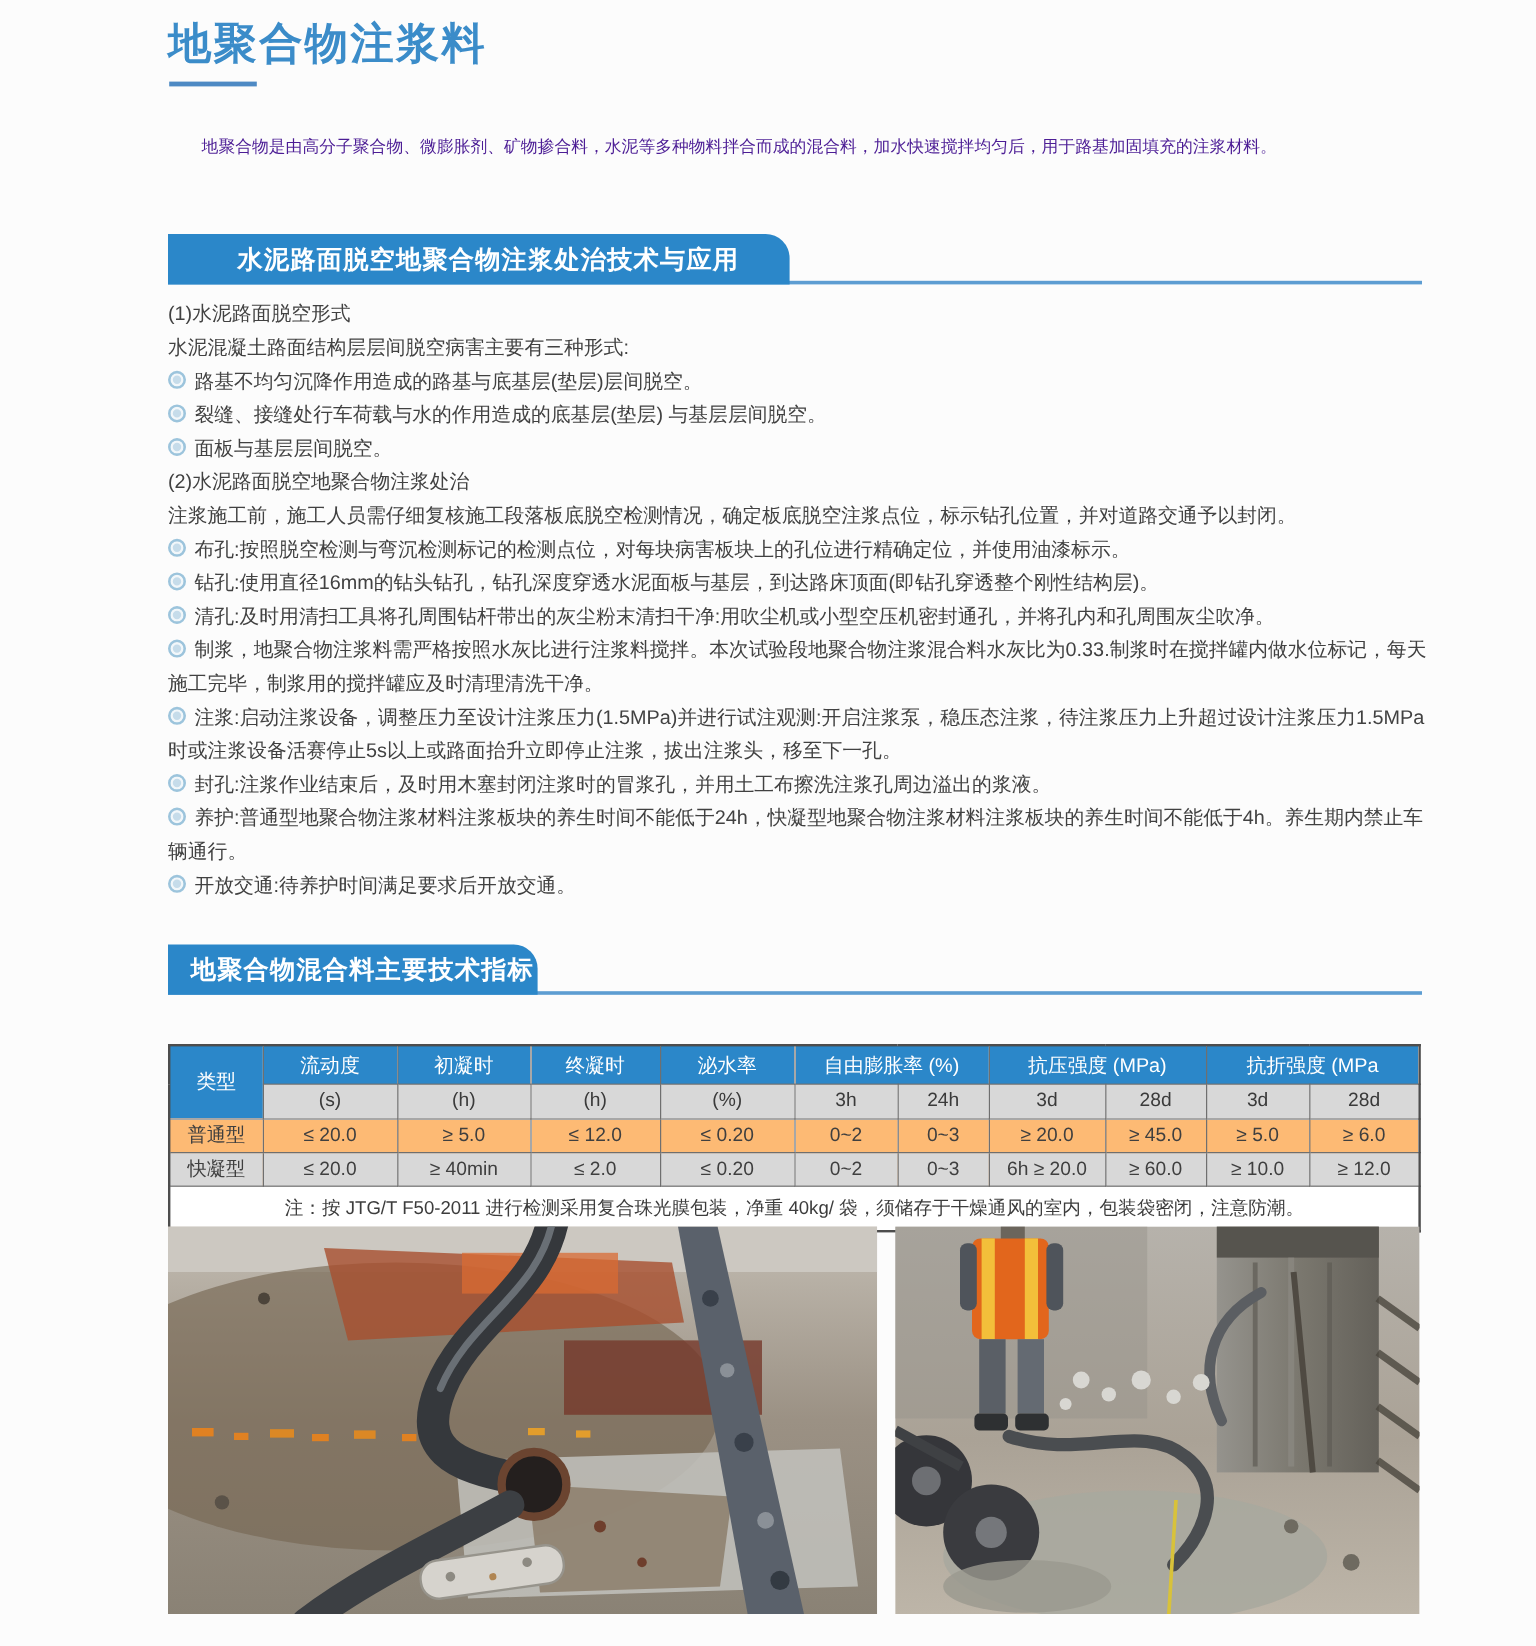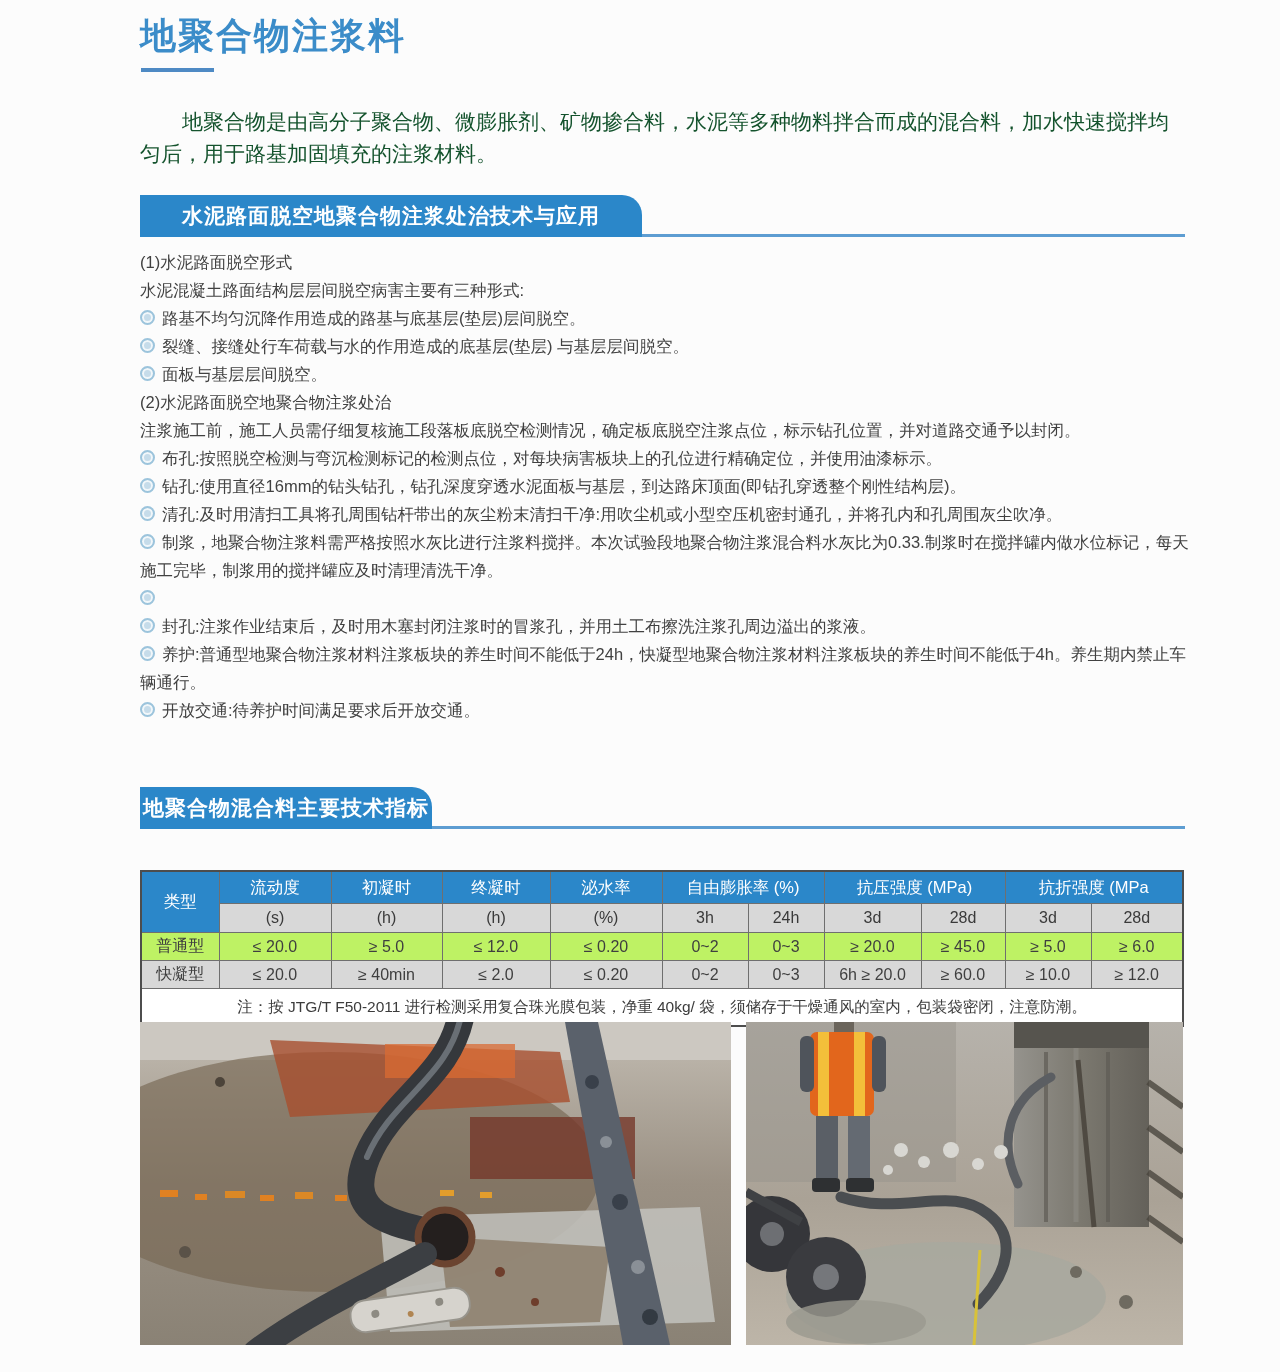--- a/index.html
+++ b/index.html
@@ -8,28 +8,28 @@
     background:#fcfcfc;color:#3f3f3f;
     font-family:"Liberation Sans","DejaVu Sans",sans-serif;
   }
   .abs{position:absolute;}
   #page-title{
     left:140px;top:12px;font-size:36px;font-weight:bold;
     color:#3b8cc9;letter-spacing:2px;
   }
   #title-dash{left:141px;top:68px;width:73px;height:4px;background:#4e8ac4;}
   #intro{
-    left:140px;top:106px;width:1046px;font-size:21px;line-height:32px;
-    color:#14532d;text-indent:2em;
+    left:140px;top:106px;width:1046px;font-size:14px;line-height:32px;
+    color:#4c1d95;text-indent:2em;
   }
   .banner{
     position:absolute;left:140px;height:42px;background:#2b87c9;color:#ffffff;
     font-weight:bold;font-size:21px;letter-spacing:1px;
     display:flex;align-items:center;justify-content:center;
-    border-radius:0 20px 0 0;z-index:2;
+    border-radius:0 20px 0 0;z-index:2;padding-left:16px;
   }
   #banner1{top:195px;width:502px;}
   #banner2{top:787px;width:292px;}
   .banner-line{position:absolute;left:140px;width:1045px;height:3px;background:#5d9dd2;z-index:1;}
   #banner1-line{top:234px;}
   #banner2-line{top:826px;}
   #body-text{left:140px;top:248px;width:1052px;font-size:16.5px;line-height:28px;color:#414141;}
   #body-text p{margin:0;}
   .bullet{
     display:inline-block;width:11px;height:11px;border-radius:50%;
@@ -42,21 +42,21 @@
     border-collapse:collapse;table-layout:fixed;font-size:16px;
     border:2px solid #4d4d4d;
   }
   #spec-table th,#spec-table td{
     border:1px solid #6f6f6f;text-align:center;padding:0;font-weight:normal;
     overflow:hidden;white-space:nowrap;
   }
   #spec-table thead tr.h1 th{background:#2b87c9;color:#ffffff;height:31px;font-size:16.5px;}
   #spec-table thead tr.h2 th{background:#d8d8d8;color:#3a3a3a;height:28px;}
   #spec-table th.type-head{background:#2b87c9;color:#ffffff;}
-  #spec-table tbody tr{height:28px;background:#bef264;}
+  #spec-table tbody tr{height:28px;background:#fdba74;}
   #spec-table tbody tr.alt td{background:#d8d8d8;}
   #spec-table tfoot td{height:36px;background:#ffffff;font-size:15.5px;color:#3c3c3c;}
   .photo{position:absolute;top:1022px;height:323px;}
   #photo-left{left:140px;width:591px;}
   #photo-right{left:746px;width:437px;}
   .photo svg{display:block;width:100%;height:100%;}
 </style>
 </head>
 <body>
 
@@ -74,21 +74,21 @@
     <p><span>水泥混凝土路面结构层层间脱空病害主要有三种形式:</span></p>
     <p><span class="bullet"></span><span>路基不均匀沉降作用造成的路基与底基层(垫层)层间脱空。</span></p>
     <p><span class="bullet"></span><span>裂缝、接缝处行车荷载与水的作用造成的底基层(垫层) 与基层层间脱空。</span></p>
     <p><span class="bullet"></span><span>面板与基层层间脱空。</span></p>
     <p><span>(2)水泥路面脱空地聚合物注浆处治</span></p>
     <p><span>注浆施工前，施工人员需仔细复核施工段落板底脱空检测情况，确定板底脱空注浆点位，标示钻孔位置，并对道路交通予以封闭。</span></p>
     <p><span class="bullet"></span><span>布孔:按照脱空检测与弯沉检测标记的检测点位，对每块病害板块上的孔位进行精确定位，并使用油漆标示。</span></p>
     <p><span class="bullet"></span><span>钻孔:使用直径16mm的钻头钻孔，钻孔深度穿透水泥面板与基层，到达路床顶面(即钻孔穿透整个刚性结构层)。</span></p>
     <p><span class="bullet"></span><span>清孔:及时用清扫工具将孔周围钻杆带出的灰尘粉末清扫干净:用吹尘机或小型空压机密封通孔，并将孔内和孔周围灰尘吹净。</span></p>
     <p><span class="bullet"></span><span>制浆，地聚合物注浆料需严格按照水灰比进行注浆料搅拌。本次试验段地聚合物注浆混合料水灰比为0.33.制浆时在搅拌罐内做水位标记，每天施工完毕，制浆用的搅拌罐应及时清理清洗干净。</span></p>
-    <p><span class="bullet"></span></p>
+    <p><span class="bullet"></span><span>注浆:启动注浆设备，调整压力至设计注浆压力(1.5MPa)并进行试注观测:开启注浆泵，稳压态注浆，待注浆压力上升超过设计注浆压力1.5MPa时或注浆设备活赛停止5s以上或路面抬升立即停止注浆，拔出注浆头，移至下一孔。</span></p>
     <p><span class="bullet"></span><span>封孔:注浆作业结束后，及时用木塞封闭注浆时的冒浆孔，并用土工布擦洗注浆孔周边溢出的浆液。</span></p>
     <p><span class="bullet"></span><span>养护:普通型地聚合物注浆材料注浆板块的养生时间不能低于24h，快凝型地聚合物注浆材料注浆板块的养生时间不能低于4h。养生期内禁止车辆通行。</span></p>
     <p><span class="bullet"></span><span>开放交通:待养护时间满足要求后开放交通。</span></p>
   </div>
 
 <div class="banner-line" id="banner2-line"></div>
 <div class="banner" id="banner2">
   <span>地聚合物混合料主要技术指标</span>
 </div>
 

